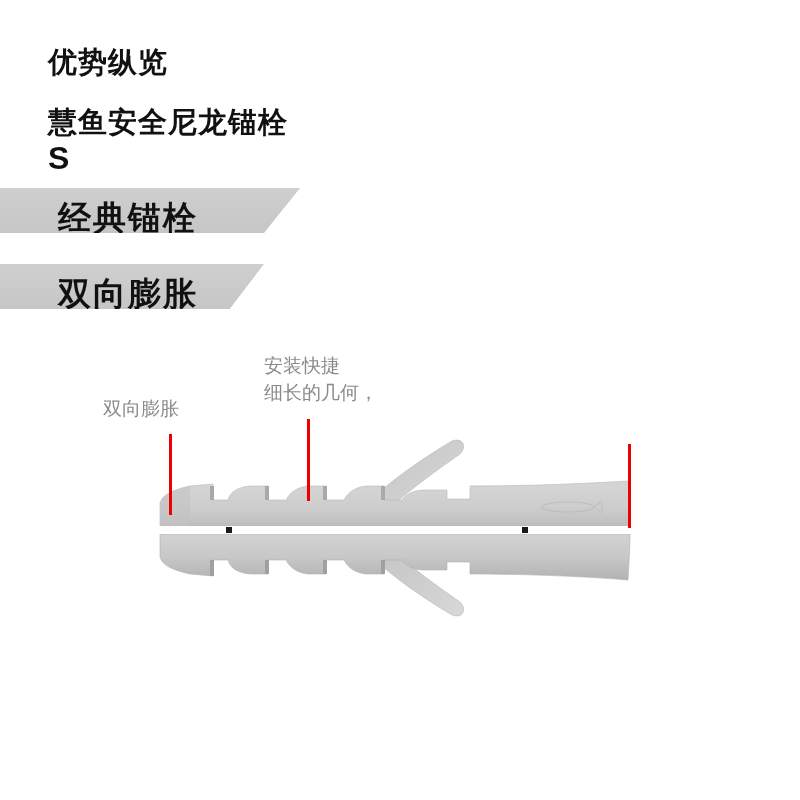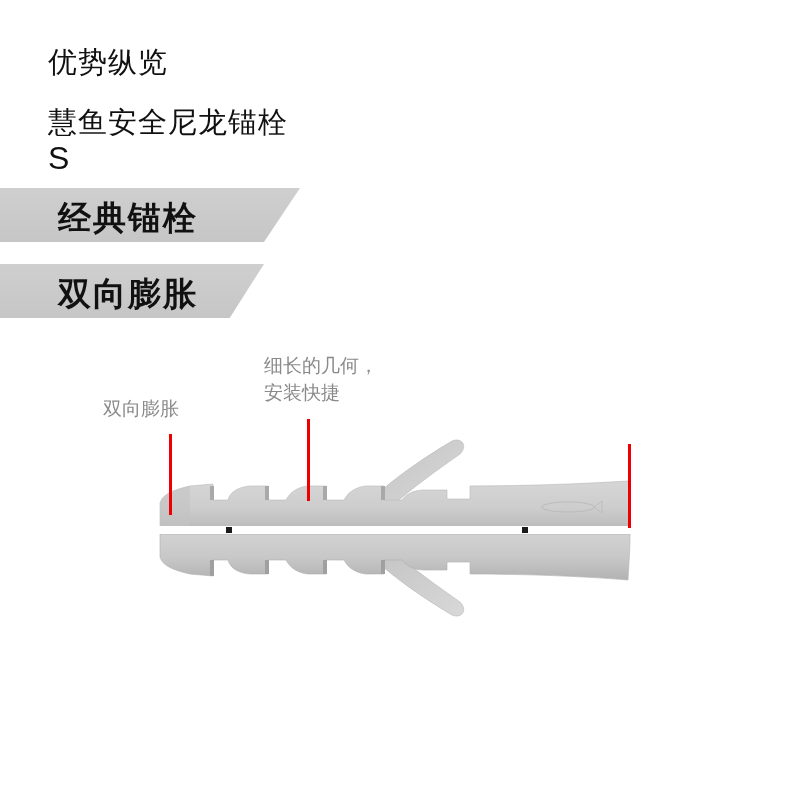--- a/index.html
+++ b/index.html
@@ -1,28 +1,28 @@
 <!DOCTYPE html>
 <html><head>
 <meta charset="utf-8">
 <style>
   * { margin: 0; padding: 0; box-sizing: border-box; }
   html, body { width: 800px; height: 800px; background: #ffffff; overflow: hidden; }
   body { position: relative; font-family: "DejaVu Sans", "Liberation Sans", sans-serif; }
 
   .heading {
-    position: absolute; left: 48px; color: #111111; font-weight: normal;
+    position: absolute; left: 48px; color: #111111; font-weight: bold;
     font-size: 29px; line-height: 36px; letter-spacing: 1px;
   }
   #h1 { top: 44px; }
   #h2 { top: 104px; text-align: center; }
   #h3 { top: 140px; font-family: "Liberation Sans", sans-serif; font-size: 32px; }
 
   .banner {
-    position: absolute; left: 0; height: 54px;
+    position: absolute; left: 0; height: 45px;
     background: linear-gradient(180deg, #cfcfcf 0%, #c6c6c6 100%);
     filter: drop-shadow(0 5px 3px rgba(0,0,0,0.28));
   }
   #banner1 { top: 188px; width: 300px; clip-path: polygon(0 0, 100% 0, 88% 100%, 0 100%); }
   #banner2 { top: 264px; width: 264px; clip-path: polygon(0 0, 100% 0, 87% 100%, 0 100%); }
   .banner-text {
     position: absolute; left: 58px; top: 6px; font-size: 33px; font-weight: bold;
     color: #111111; letter-spacing: 2px; line-height: 48px;
   }
 
@@ -51,22 +51,22 @@
   <span class="banner-text">经典锚栓</span>
 </div>
 <div id="banner2" class="banner">
   <span class="banner-text">双向膨胀</span>
 </div>
 
 <div id="c1" class="callout">
   <div>双向膨胀</div>
 </div>
 <div id="c2" class="callout">
+  <div>安装快捷</div>
   <div>细长的几何，</div>
-  <div>安装快捷</div>
 </div>
 <div id="c3" class="callout">
 </div>
 
 <svg id="anchor" viewBox="150 430 490 190" xmlns="http://www.w3.org/2000/svg">
   <defs>
     <linearGradient id="gTop" x1="0" y1="0" x2="0" y2="1">
       <stop offset="0" stop-color="#d6d6d6"></stop>
       <stop offset="0.6" stop-color="#cdcdcd"></stop>
       <stop offset="1" stop-color="#bdbdbd"></stop>

